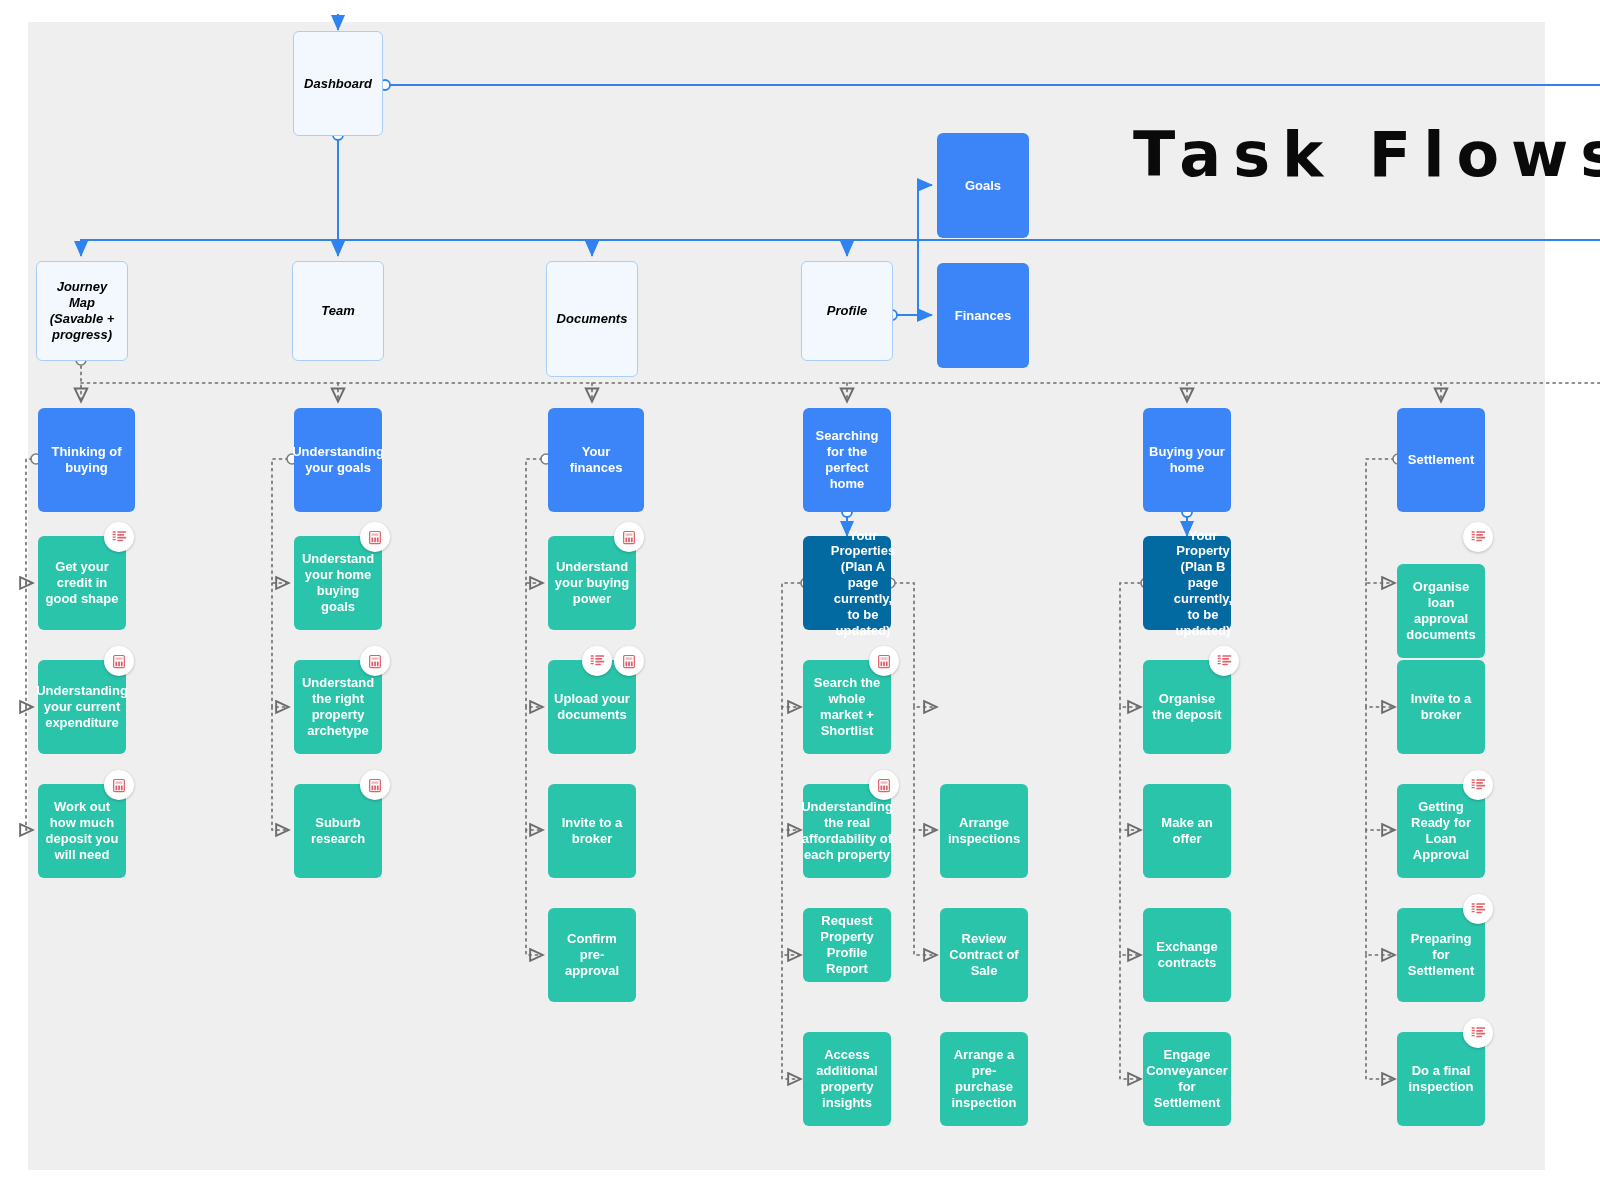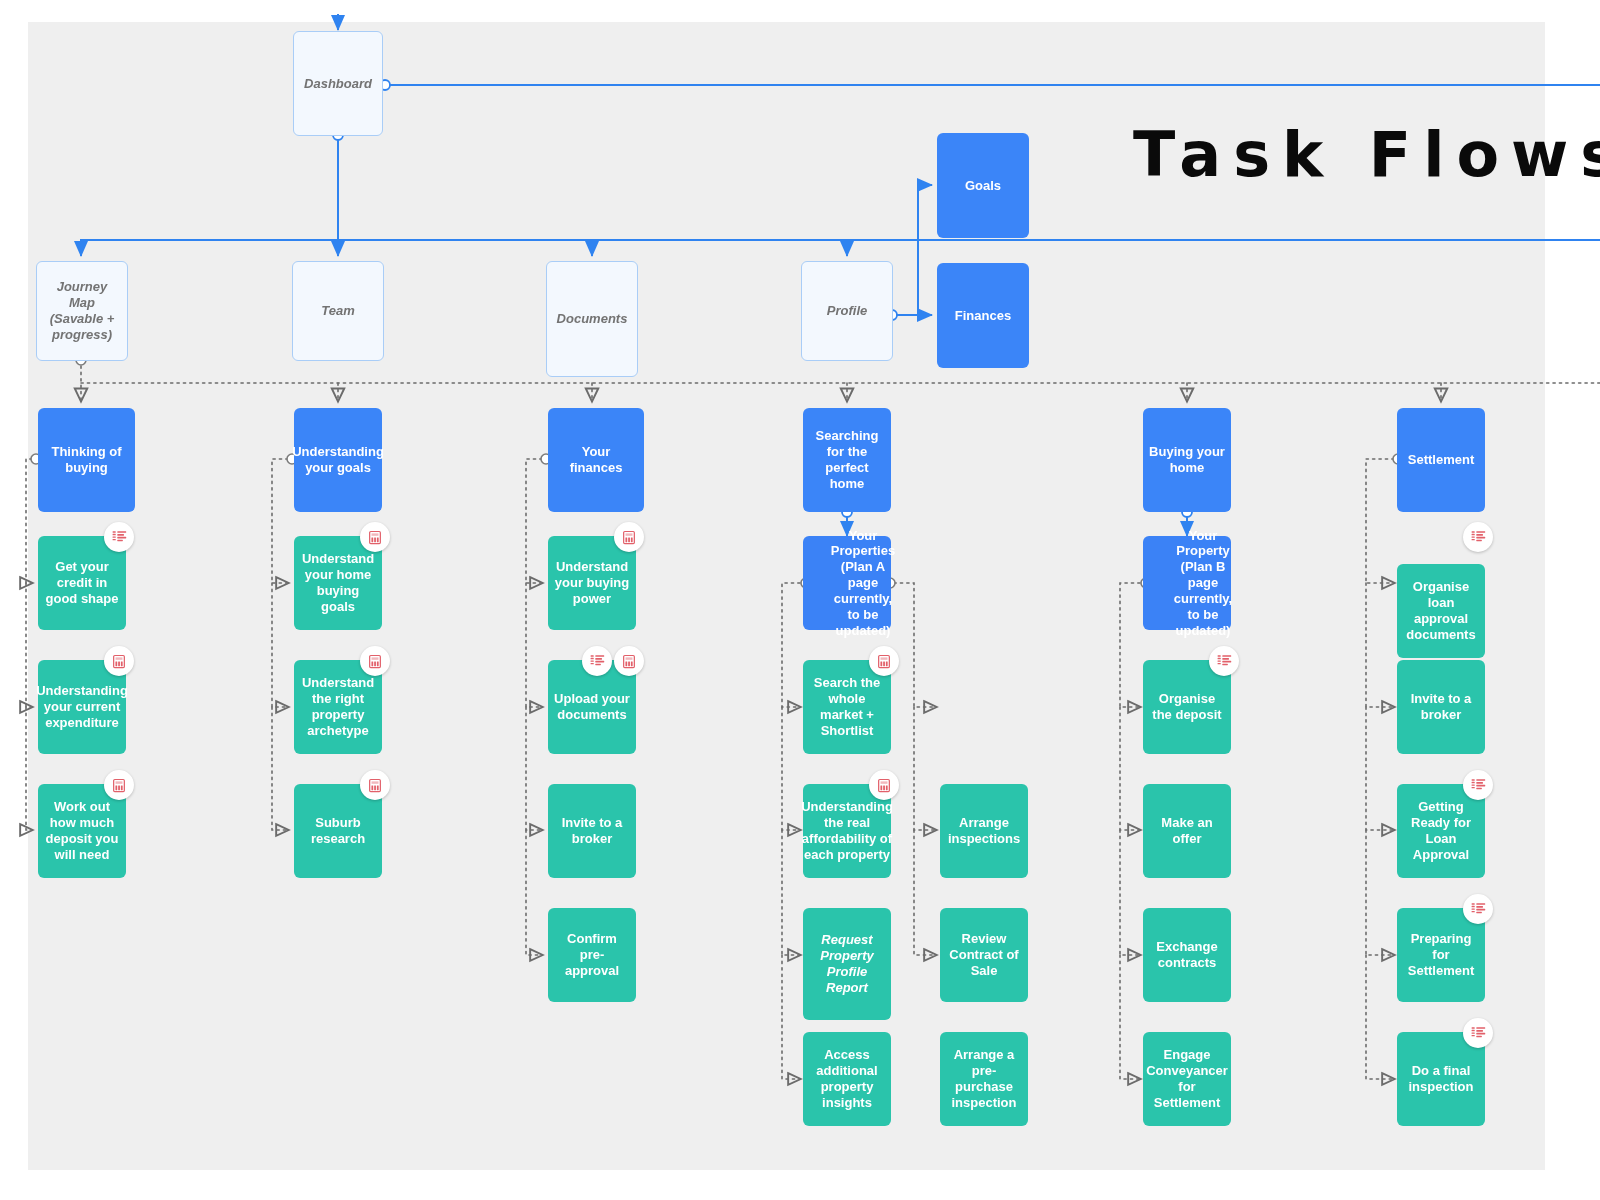--- a/index.html
+++ b/index.html
@@ -7,32 +7,32 @@
   #canvas{position:absolute;left:28px;top:22px;width:1517px;height:1148px;background:#efefef;}
   #stage{position:absolute;left:0;top:0;width:1600px;height:1200px;}
   svg.wires{position:absolute;left:0;top:0;width:1600px;height:1200px;pointer-events:none;}
 
   .node{position:absolute;box-sizing:border-box;display:flex;align-items:center;
         justify-content:center;text-align:center;border-radius:6px;}
   .node .lbl{display:block;line-height:1.22;padding:0 6px;}
 
   
   .page{background:#f3f8fe;border:1px solid #a9cdf7;}
-  .page .lbl{color:#737373;font-size:13px;font-weight:bold;font-style:italic;}
+  .page .lbl{color:#000000;font-size:13px;font-weight:bold;font-style:italic;}
 
   
   .blue{background:#3b85f8;}
   .blue .lbl{color:#ffffff;font-size:13px;font-weight:bold;}
 
   
   .teal{background:#2ac4ab;}
   .teal .lbl{color:#ffffff;font-size:13px;font-weight:bold;}
 
   
-  .red{background:#3b82f6;padding-left:32px;}
+  .red{background:#0369a1;padding-left:32px;}
   .red .lbl{color:#ffffff;font-size:13px;font-weight:bold;}
 
   
   .badge{position:absolute;width:30px;height:30px;border-radius:50%;background:#ffffff;
          box-shadow:0 1px 3px rgba(0,0,0,.22);display:flex;align-items:center;
          justify-content:center;z-index:6;}
   .badge svg{display:block;}
 
   #title{position:absolute;color:#0a0a0a;font-size:62px;font-weight:bold;
          letter-spacing:12px;white-space:nowrap;font-family:"DejaVu Sans",sans-serif;}
@@ -366,21 +366,21 @@
             <rect x="1.3" y="1.6" width="11.4" height="13" rx="1.2"></rect>
             <rect x="3.3" y="3.6" width="7.4" height="2.6" fill="#f2b8bd" stroke="none"></rect>
           </g>
           <g fill="#e2606a">
             <rect x="3.2" y="7.9" width="1.9" height="5.1" rx="0.4"></rect>
             <rect x="6.1" y="7.9" width="1.9" height="5.1" rx="0.4"></rect>
             <rect x="9.0" y="7.9" width="1.9" height="5.1" rx="0.4"></rect>
           </g>
         </svg>
       </div>
-      <div class="node teal" style="left: 803px; top: 908px; width: 88px; height: 112px; font-style: italic;">
+      <div class="node teal" style="left: 803px; top: 908px; width: 88px; height: 74px;">
         <span class="lbl">Request Property Profile Report</span>
       </div>
       <div class="node teal" style="left: 803px; top: 1032px; width: 88px; height: 94px;">
         <span class="lbl">Access additional property insights</span>
       </div>
       <div class="node teal" style="left: 940px; top: 784px; width: 88px; height: 94px;">
         <span class="lbl">Arrange inspections</span>
       </div>
       <div class="node teal" style="left: 940px; top: 908px; width: 88px; height: 94px;">
         <span class="lbl">Review Contract of Sale</span>

